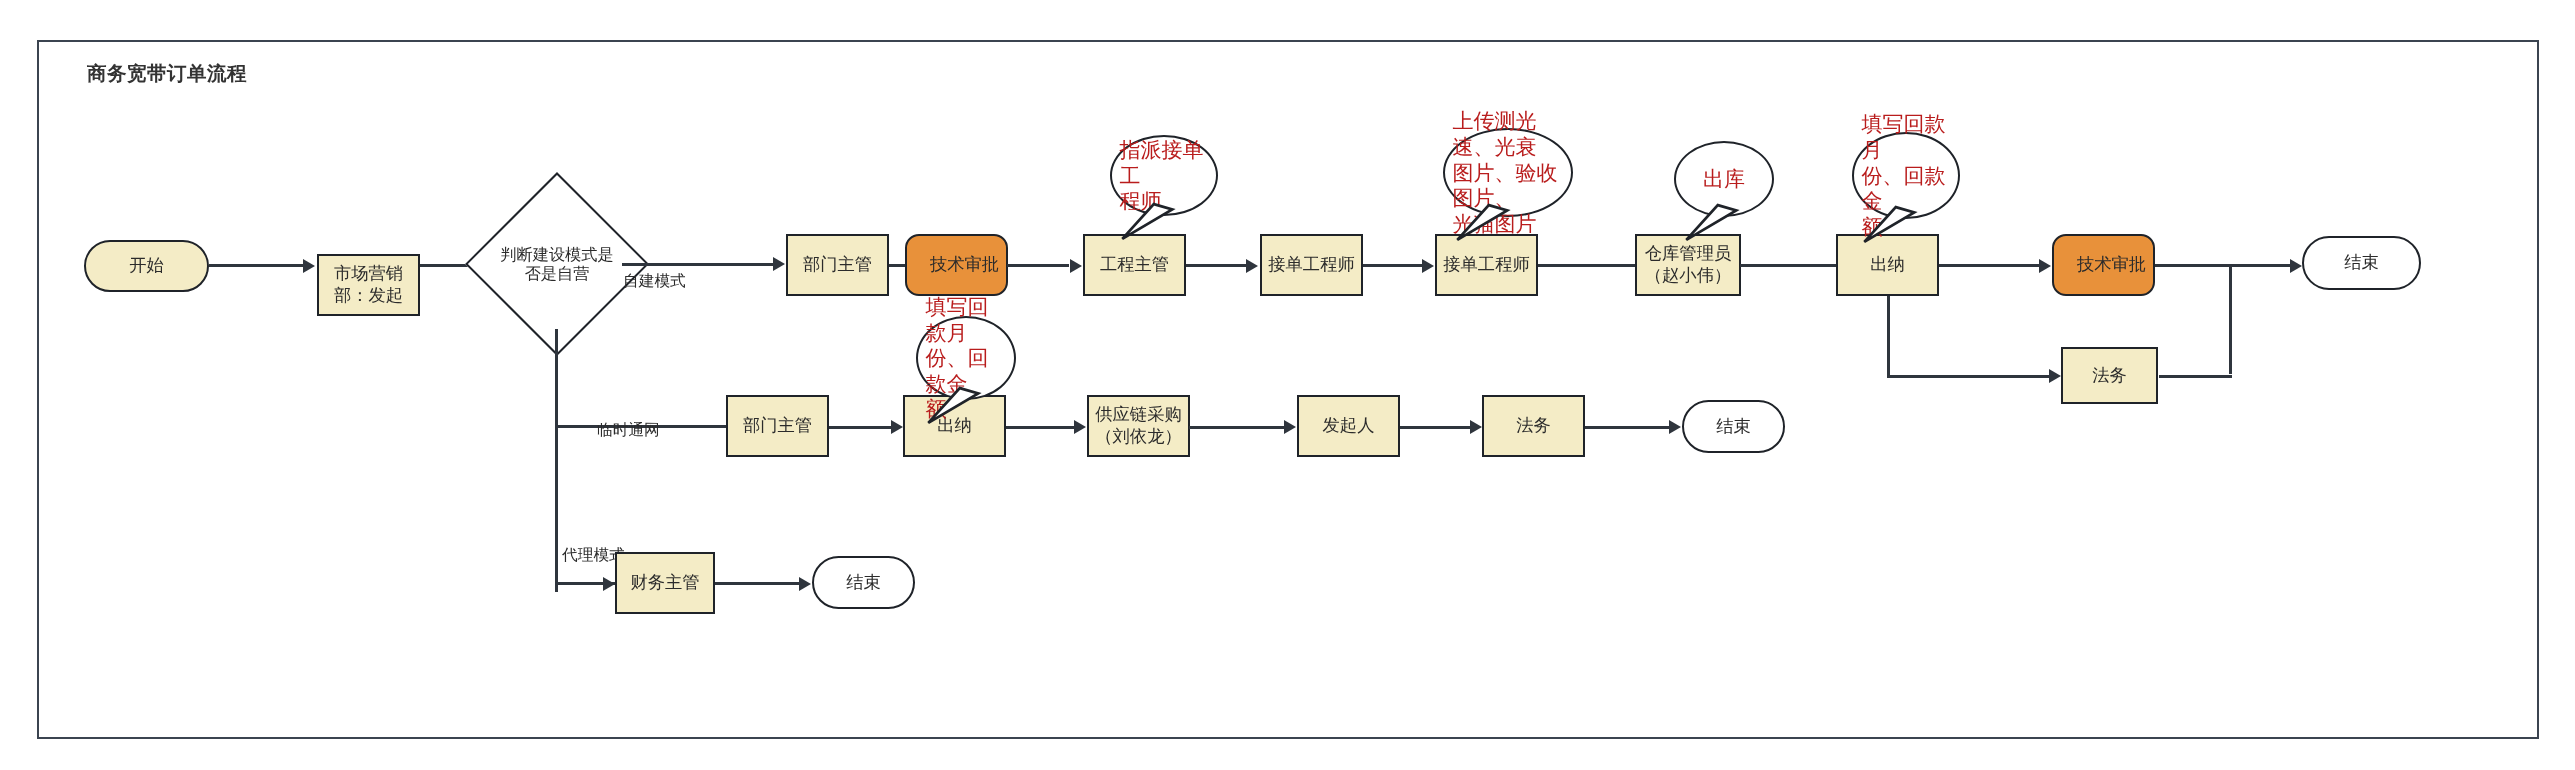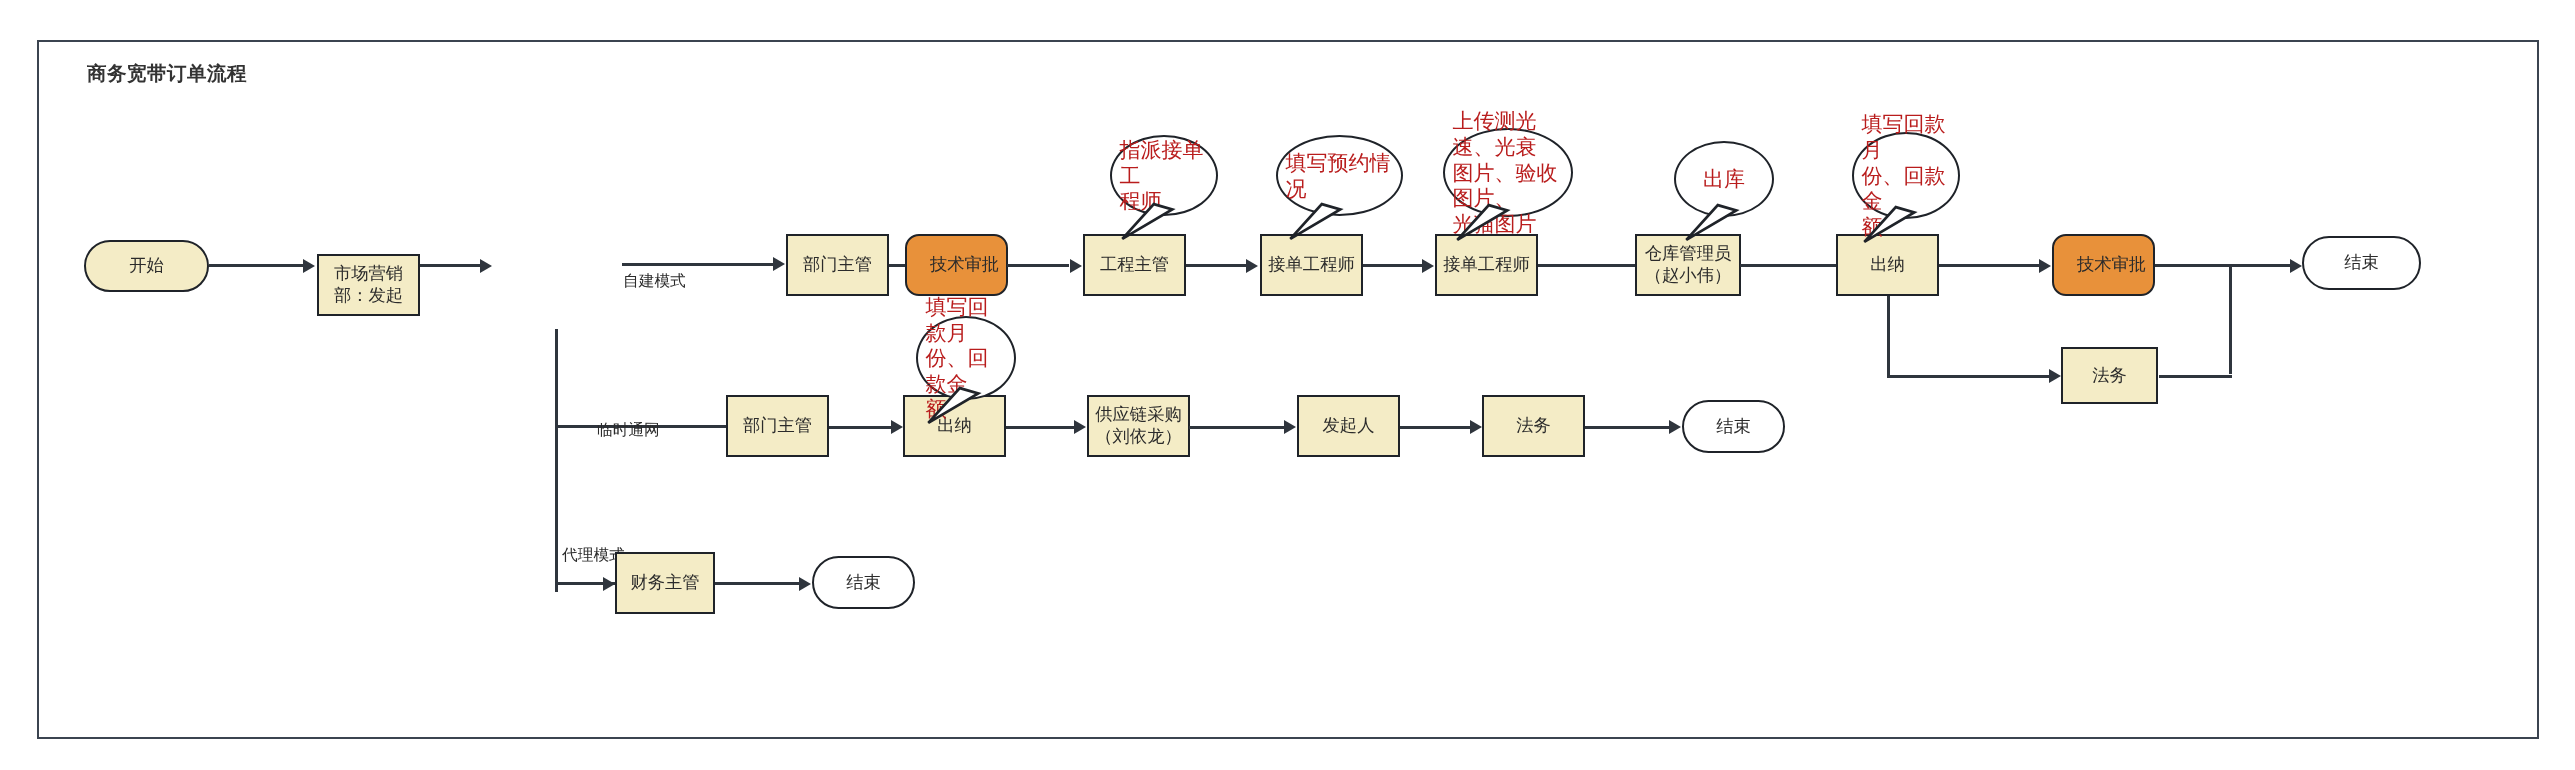--- a/index.html
+++ b/index.html
@@ -83,20 +83,25 @@
   <div class="hline" style="left:209px;top:264px;width:95px;"></div>
   <div class="arrow" style="left:303px;top:259px;"></div>
 
   <div class="node n-process" style="left:317px;top:234px;width:103px;height:62px;margin-top:20px;">
     <span class="lbl">市场营销
 部：发起</span>
   </div>
   <div class="hline" style="left:420px;top:264px;width:60px;"></div>
   <div class="arrow" style="left:480px;top:259px;"></div>
 
+  <div class="n-decision" style="left:492px;top:199px;width:130px;height:130px;">
+    <div class="dia"></div>
+    <span class="lbl">判断建设模式是
+否是自营</span>
+  </div>
 
   <div class="hline" style="left:622px;top:263px;width:152px;"></div>
   <div class="arrow" style="left:773px;top:257px;"></div>
   <div class="edge-label" style="left:623px;top:227px;">自建模式</div>
 
   <div class="vline" style="left:555px;top:329px;height:263px;"></div>
 
   <div class="node n-process" style="left:786px;top:234px;width:103px;height:62px;">
     <span class="lbl">部门主管</span>
   </div>
@@ -120,26 +125,20 @@
     <svg class="tailsvg" viewBox="0 0 110 70">
       <path d="M 62 2 L 96 12 L 4 66 Z" fill="#ffffff" stroke="#1f2329" stroke-width="5"></path>
     </svg>
   </div>
 
   <div class="hline" style="left:1186px;top:264px;width:60px;"></div>
   <div class="arrow" style="left:1246px;top:259px;"></div>
 
   <div class="node n-process" style="left:1260px;top:234px;width:103px;height:62px;">
     <span class="lbl">接单工程师</span>
-  </div>
-  <div class="callout" style="left:1276px;top:135px;width:127px;height:81px;">
-    <span class="lbl">填写预约情况</span>
-    <svg class="tailsvg" viewBox="0 0 110 70">
-      <path d="M 62 2 L 96 12 L 4 66 Z" fill="#ffffff" stroke="#1f2329" stroke-width="5"></path>
-    </svg>
   </div>
 
   <div class="hline" style="left:1363px;top:264px;width:60px;"></div>
   <div class="arrow" style="left:1422px;top:259px;"></div>
 
   <div class="node n-process" style="left:1435px;top:234px;width:103px;height:62px;">
     <span class="lbl">接单工程师</span>
   </div>
   <div class="callout" style="left:1443px;top:128px;width:130px;height:89px;">
     <span class="lbl">上传测光速、光衰

